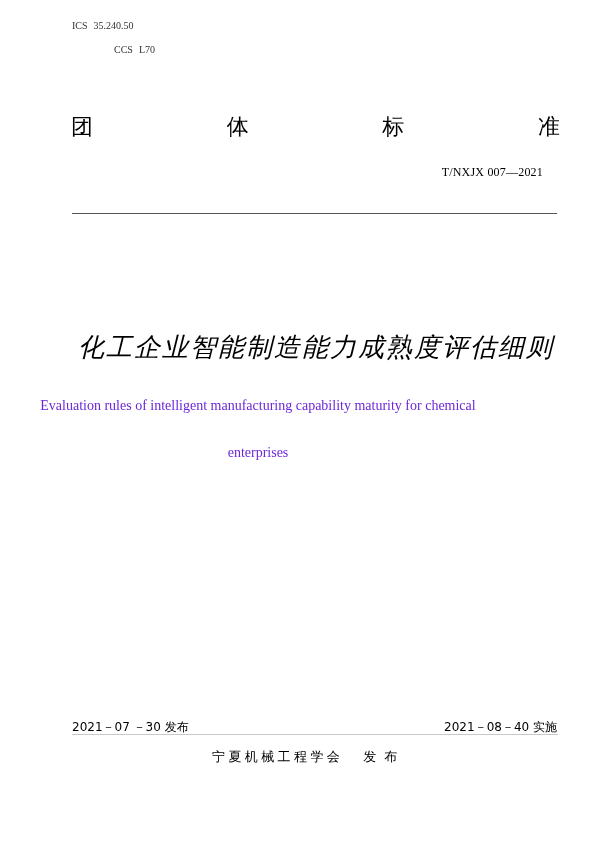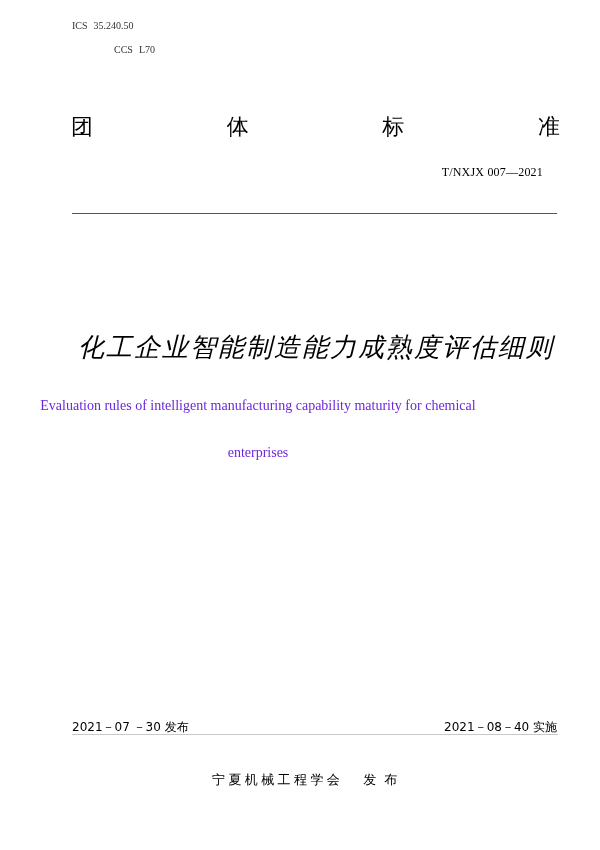--- a/index.html
+++ b/index.html
@@ -99,21 +99,20 @@
     height: 0;
     border-top: 1px solid #c8c8c8;
   }
 
   .publisher {
     top: 748px;
     left: 212px;
     font-size: 13px;
     line-height: 18px;
     letter-spacing: 3.4px;
-    margin-top: 23px;
   }
   .publisher .pub-action {
     margin-left: 20px;
     letter-spacing: 8px;
   }
 </style>
 </head>
 <body>
 
 <div class="abs cls-line" id="ics">

